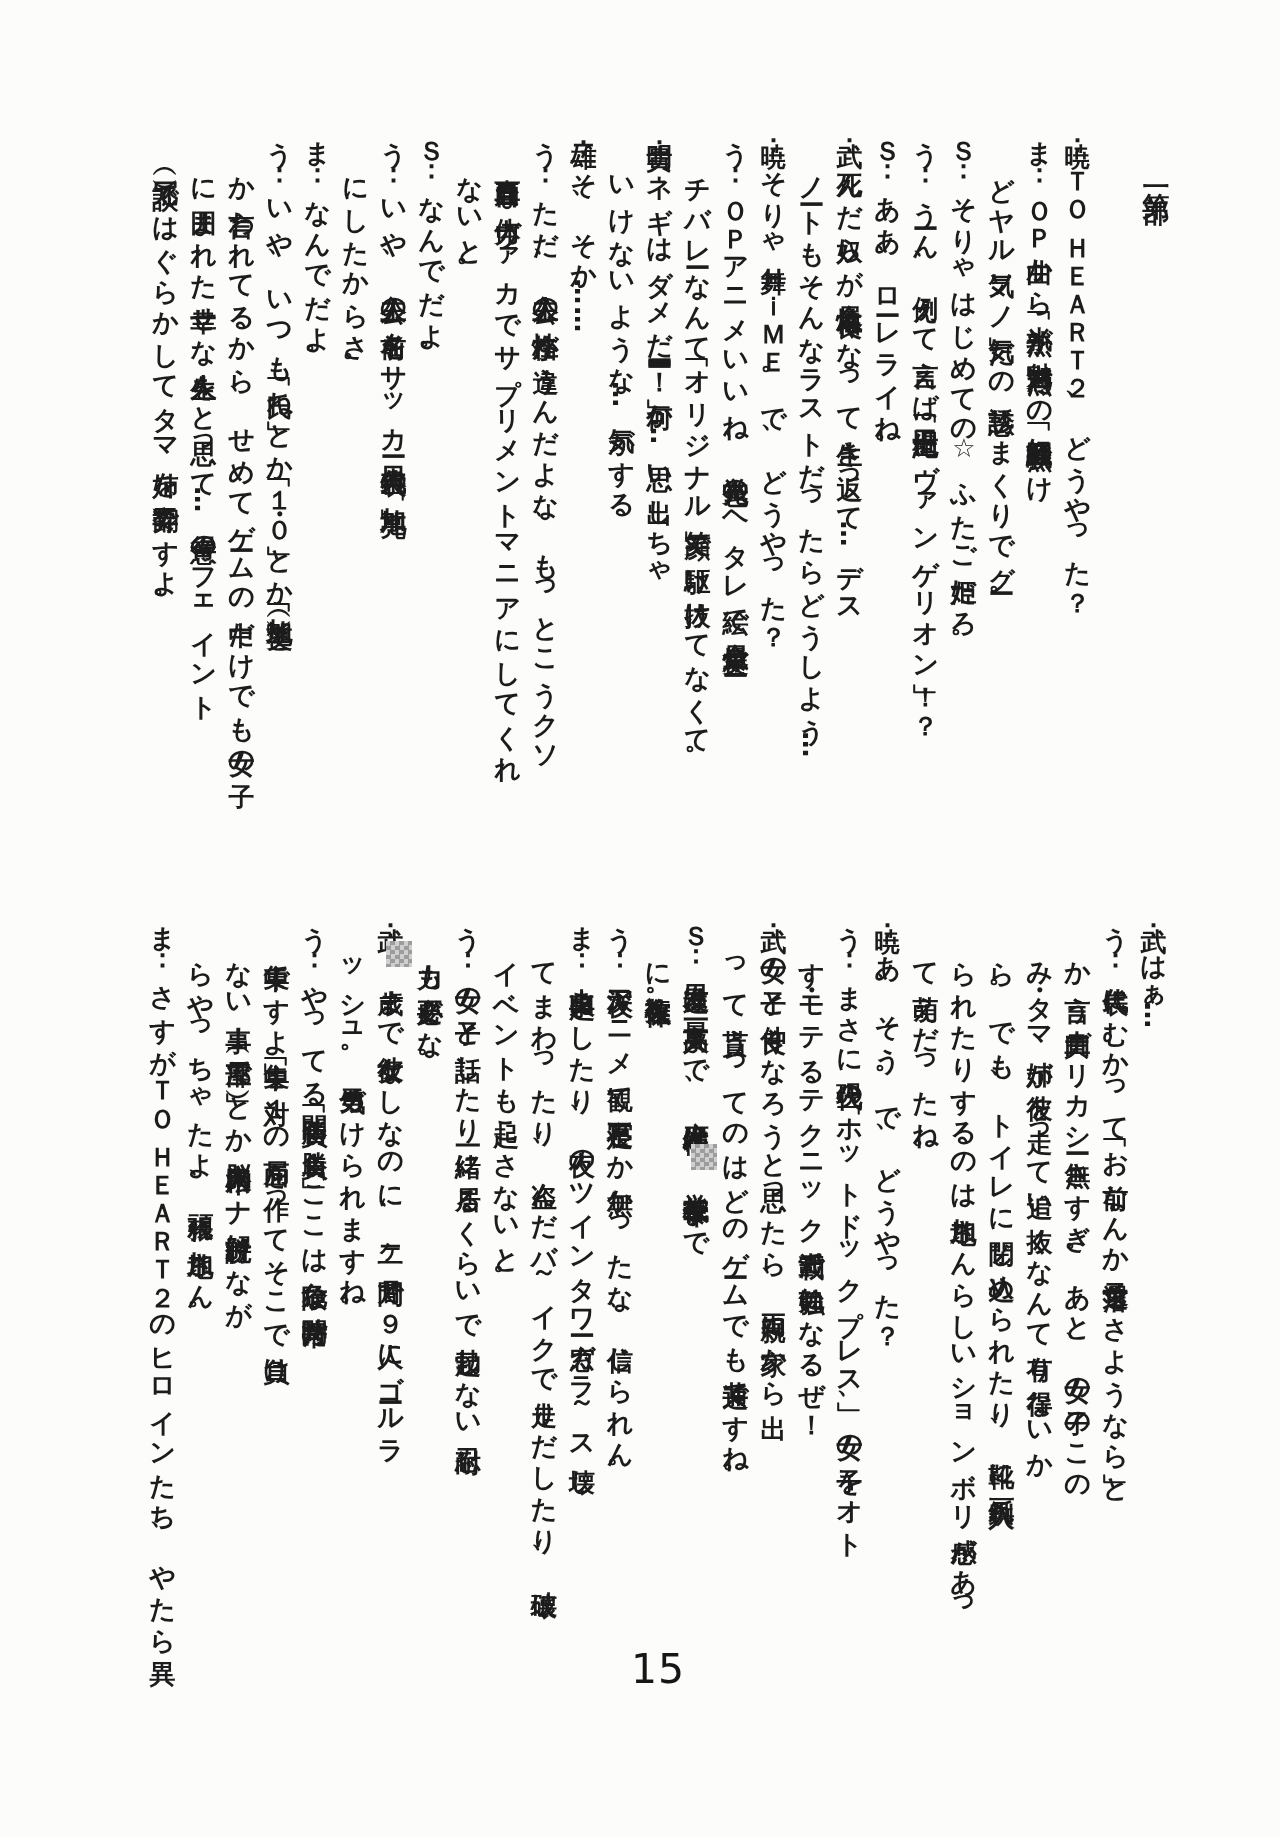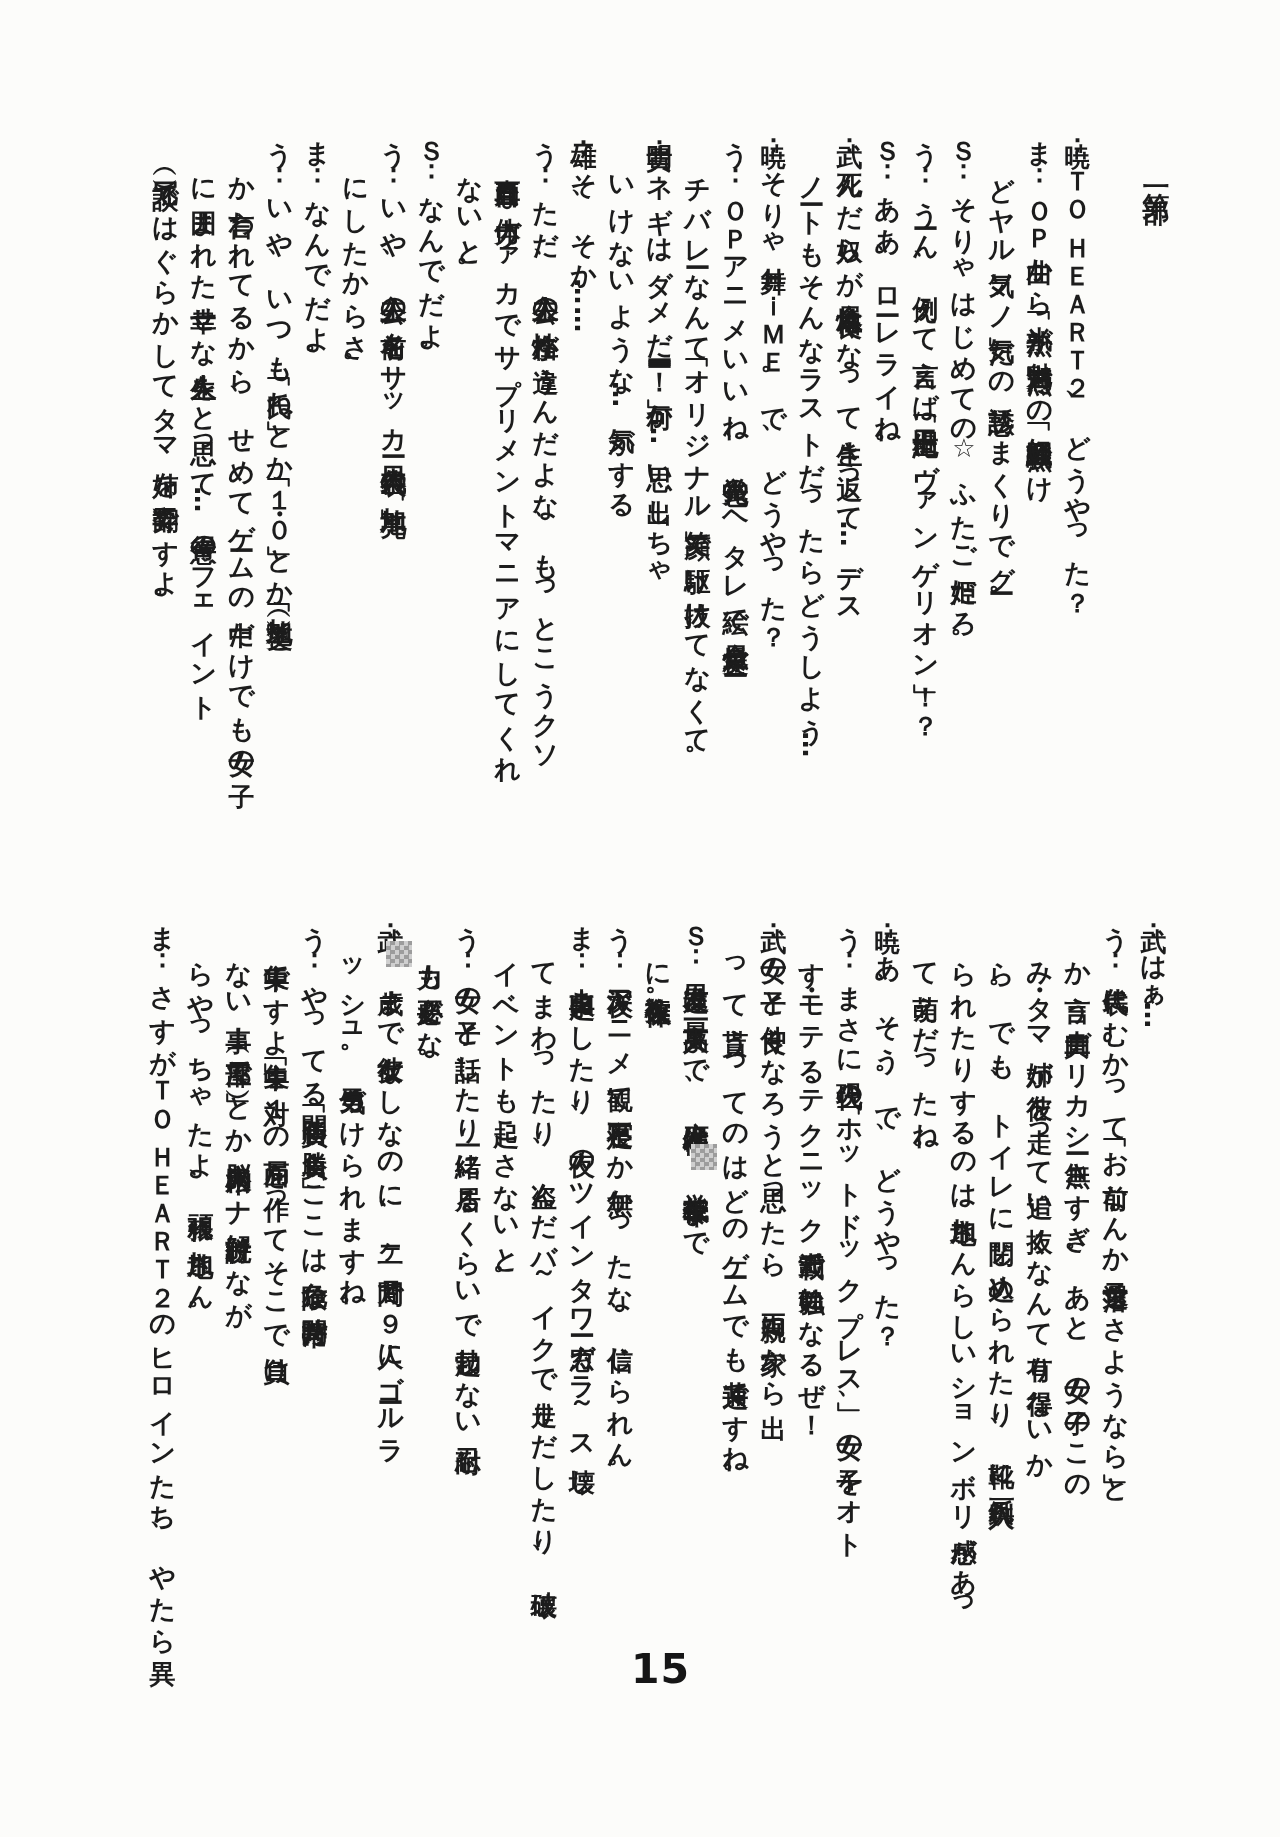--- a/index.html
+++ b/index.html
@@ -47,21 +47,21 @@
     display:inline-block;
     width:26px;height:26px;
     margin:3px 0;
     vertical-align:middle;
     background:repeating-conic-gradient(#9c9c9c 0% 25%, #cfcfcf 0% 50%) 0 0 / 9px 9px;
   }
   .pageno{
     position:absolute;
     left:631px;top:1645px;
     font-size:41px;
-    font-weight:bold;
+    font-weight:normal;
     color:#161616;
     letter-spacing:1px;
     font-family:"DejaVu Sans",sans-serif;
   }
 </style>
 </head>
 <body>
 
 <div class="page">
 

